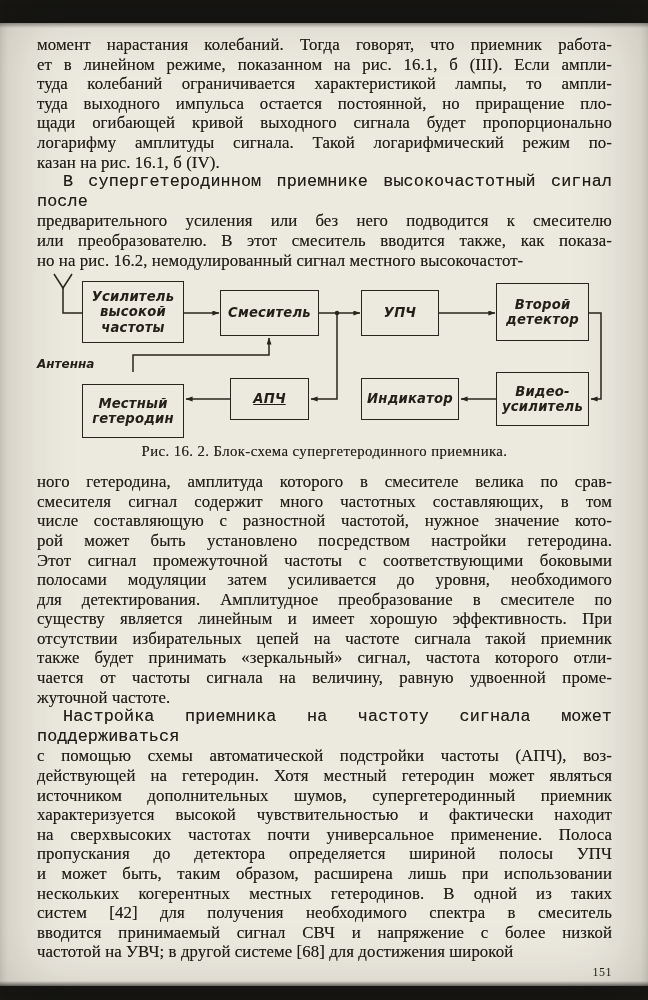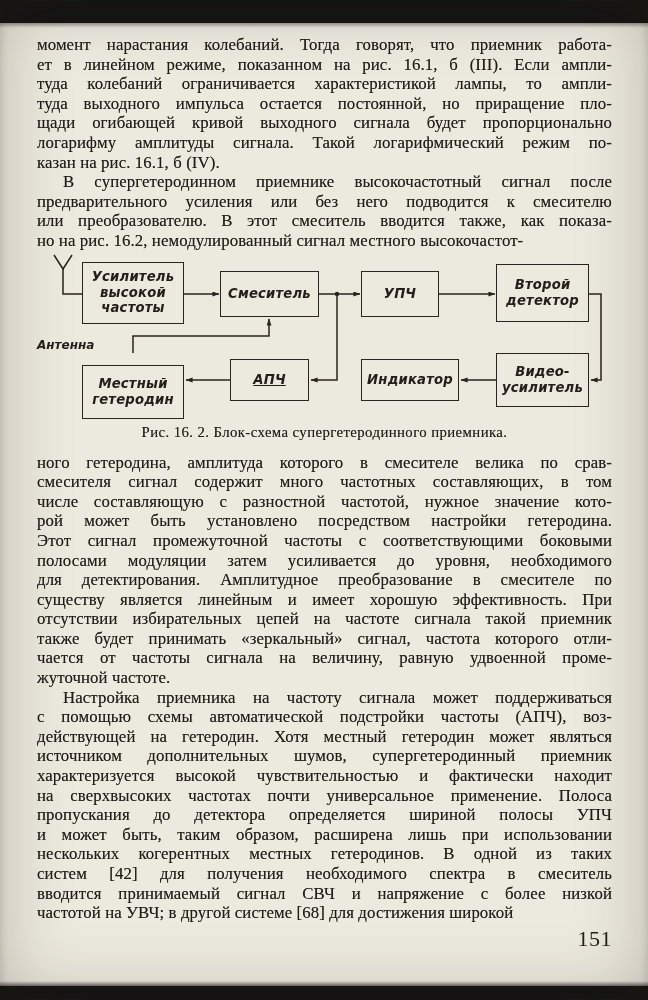--- a/index.html
+++ b/index.html
@@ -20,21 +20,21 @@
   .page{position:absolute;top:0;left:0;width:648px;height:1000px;
     padding:35px 51px 0 37px;box-sizing:border-box;z-index:2;}
   .textblock{width:575px;}
   .line{
     font-size:16.8px;line-height:19.6px;
     text-align:justify;text-align-last:justify;-moz-text-align-last:justify;
     white-space:normal;letter-spacing:.1px;
     text-shadow:0 0 .4px rgba(32,28,20,.55);
   }
   .line.last{text-align-last:left;-moz-text-align-last:left;}
-  .line.first{text-indent:26px;}
+  .line.first{text-indent:26px;font-family:Liberation Mono, monospace;}
   
   .fig{position:relative;width:576px;height:162px;margin:3px auto 0;}
   .fig svg{position:absolute;left:0;top:0;}
   .fbox{position:absolute;border:1.5px solid #29251e;box-sizing:border-box;
     display:flex;align-items:center;justify-content:center;text-align:center;
     font-family:"DejaVu Sans",sans-serif;font-style:italic;font-weight:700;
     font-size:13.2px;line-height:1.18;letter-spacing:.2px;color:#242019;
     white-space:pre-line;background:transparent;}
   .b-rf {left:45px; top:8px;  width:102px;height:62px;}
   .b-mix{left:183px;top:17px; width:99px; height:46px;}
@@ -44,21 +44,21 @@
   .b-afc{left:193px;top:105px;width:79px; height:42px;text-decoration:underline;}
   .b-ind{left:324px;top:105px;width:98px; height:42px;}
   .b-vid{left:459px;top:99px; width:93px; height:54px;}
   .ant-label{position:absolute;left:0;top:64px;width:62px;
     font-family:"DejaVu Sans",sans-serif;font-style:italic;font-weight:700;
     font-size:12px;color:#242019;margin-top:20px;}
   .caption{width:575px;text-align:center;margin-top:8px;
     font-size:14.8px;letter-spacing:.4px;color:#23201a;
     text-shadow:0 0 .4px rgba(32,28,20,.5);}
   .block2{margin-top:12px;}
-  .pagenum{width:575px;text-align:right;margin-top:3px;font-size:22px;
+  .pagenum{width:575px;text-align:right;margin-top:3px;font-size:12px;
     letter-spacing:.5px;color:#23201a;}
 </style>
 </head>
 <body>
 
 <div class="scan-top"></div>
 
 <div class="page">
 
   <div class="textblock">

